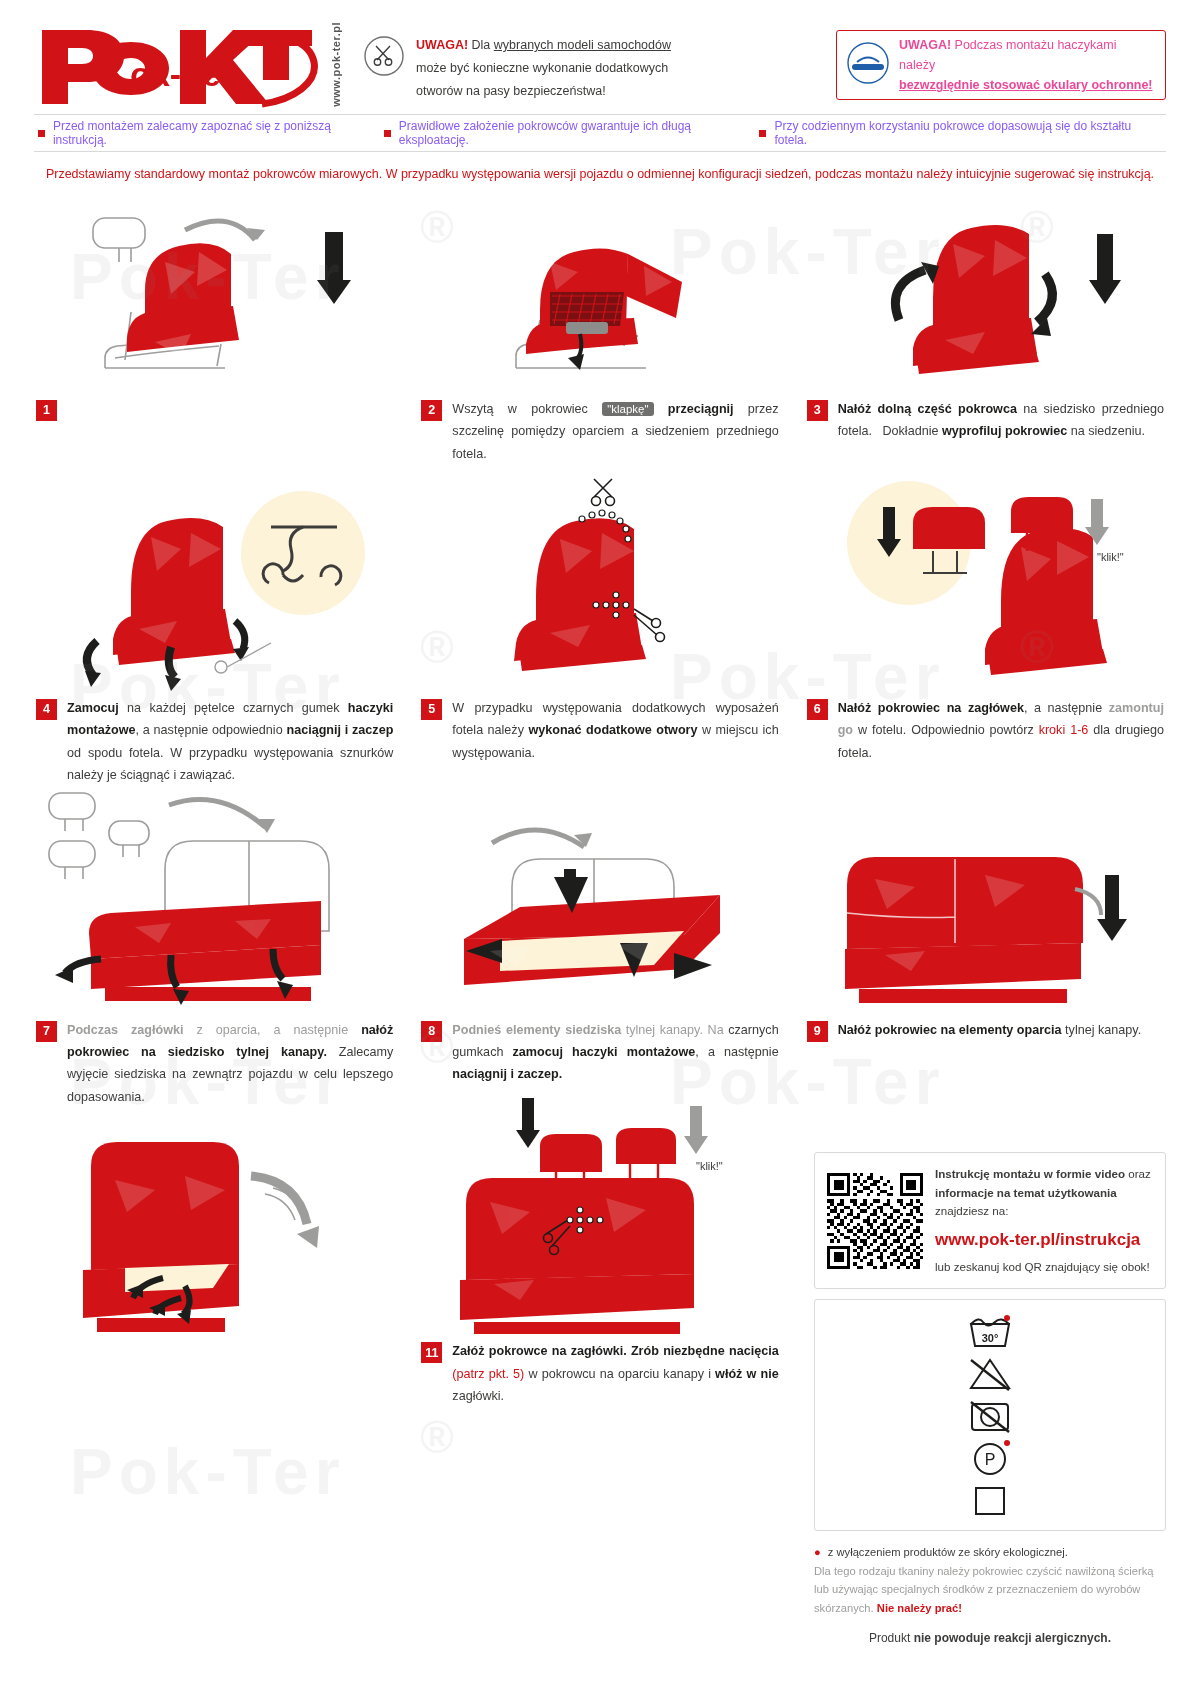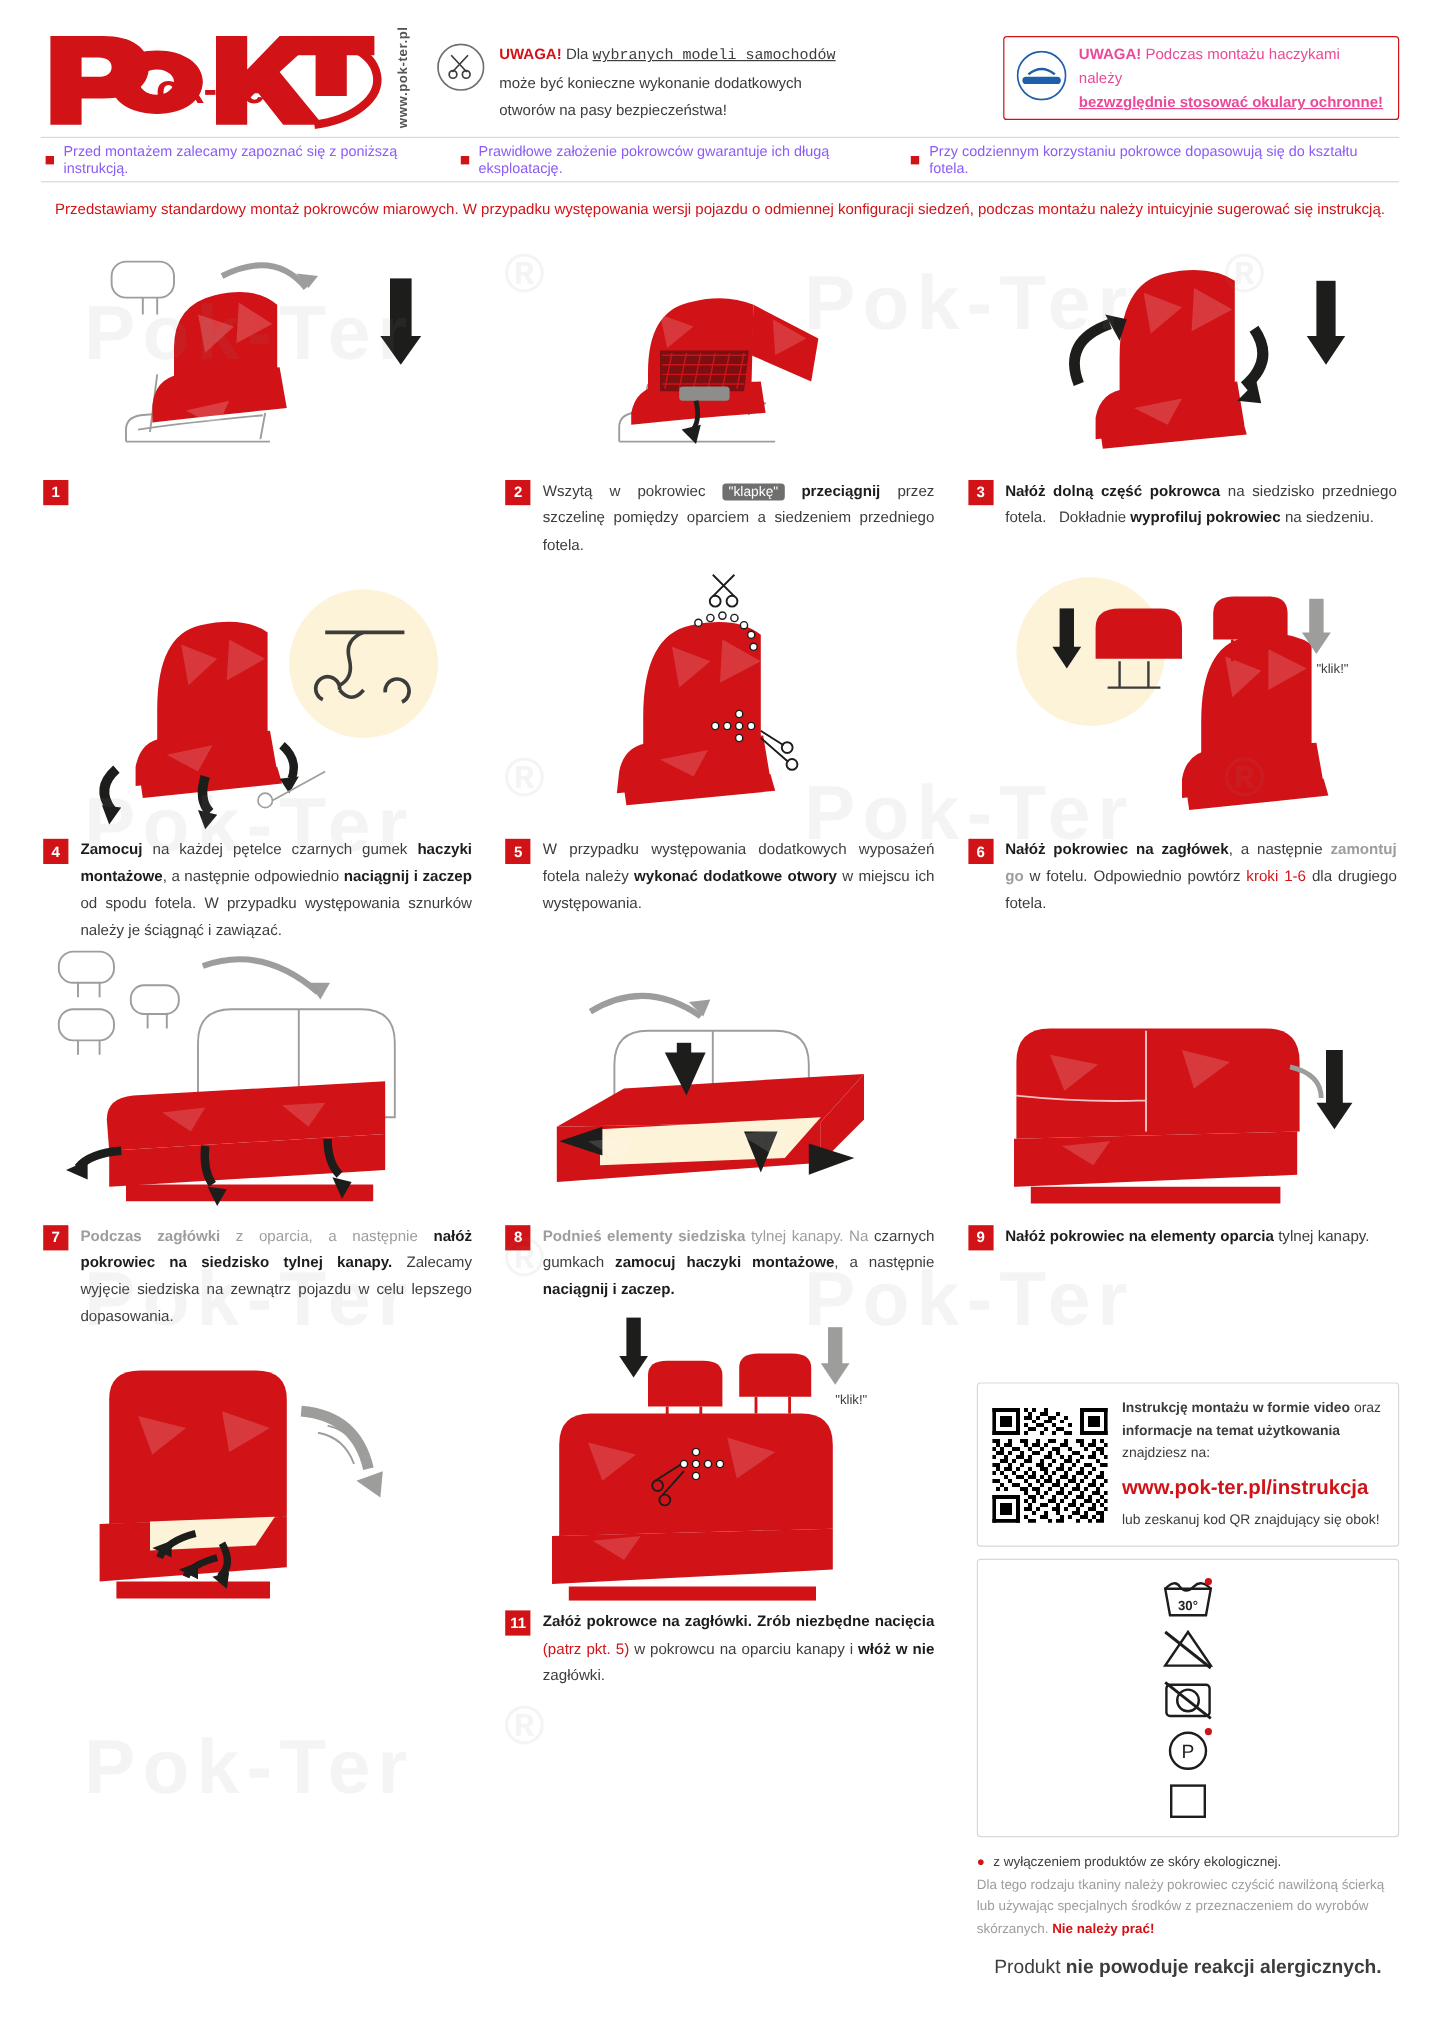--- a/index.html
+++ b/index.html
@@ -21,21 +21,21 @@
   .logo-svg { margin-top: 6px; }
   .logo-url {
     font-size: 11px; color: #555; letter-spacing: .5px;
     writing-mode: vertical-rl; transform: rotate(180deg);
     margin-left: 6px; margin-top: 4px; font-weight: 600;
   }
   .warn1 { display:flex; align-items:flex-start; gap:12px; width: 360px; padding-top: 16px; }
   .warn1 .ico { flex: 0 0 auto; margin-top:2px;}
   .warn1 .txt { font-size: 12.5px; line-height: 1.85; color:#3c3c3b; }
   .warn1 .txt b { color:#d11317; font-weight: bold; }
-  .warn1 .txt u { text-decoration: underline; font-family: Liberation Mono, monospace; }
+  .warn1 .txt u { text-decoration: underline; }
   .warn2 {
     margin-left: auto; margin-top: 12px; width: 330px; height: 70px;
     border: 1.5px solid #d11317; border-radius: 3px;
     display: flex; align-items: center; gap: 10px; padding: 6px 10px;
   }
   .warn2 .txt { font-size: 12.5px; line-height: 1.6; color: #ec4899; }
   .warn2 .txt b { font-weight: bold; }
   .warn2 .txt .u { text-decoration: underline; }
 
   
@@ -85,21 +85,21 @@
   .qr { width: 96px; height: 96px; flex:0 0 auto; }
   .qrtxt { font-size: 11.6px; line-height:1.6; color:#3c3c3b; }
   .qrtxt b { font-weight: bold; }
   .qrtxt .site { display:block; color:#d11317; font-weight: bold; font-size: 17px; margin: 5px 0; }
   .symbols { border: 1px solid #d9d9d9; border-radius:3px; margin-top:10px; padding: 10px 6px;
              display:flex; justify-content: space-around; align-items:center;flex-direction:column; }
   .notes { font-size: 11.2px; line-height: 1.65; color:#9d9d9c; margin-top: 12px; }
   .notes .first { color:#3c3c3b; display:flex; gap:7px; }
   .notes .first .dot { color:#d11317; }
   .notes .r { color:#d11317; }
-  .prod { text-align:center; font-size: 16px; margin-top: 14px; color:#3c3c3b;}
+  .prod { text-align:center; font-size: 12px; margin-top: 14px; color:#3c3c3b;}
   .prod b { font-weight:bold; }
 </style>
 </head>
 <body>
 
 <div class="page">
 
   <div class="header">
 
     <div class="logo-block">

